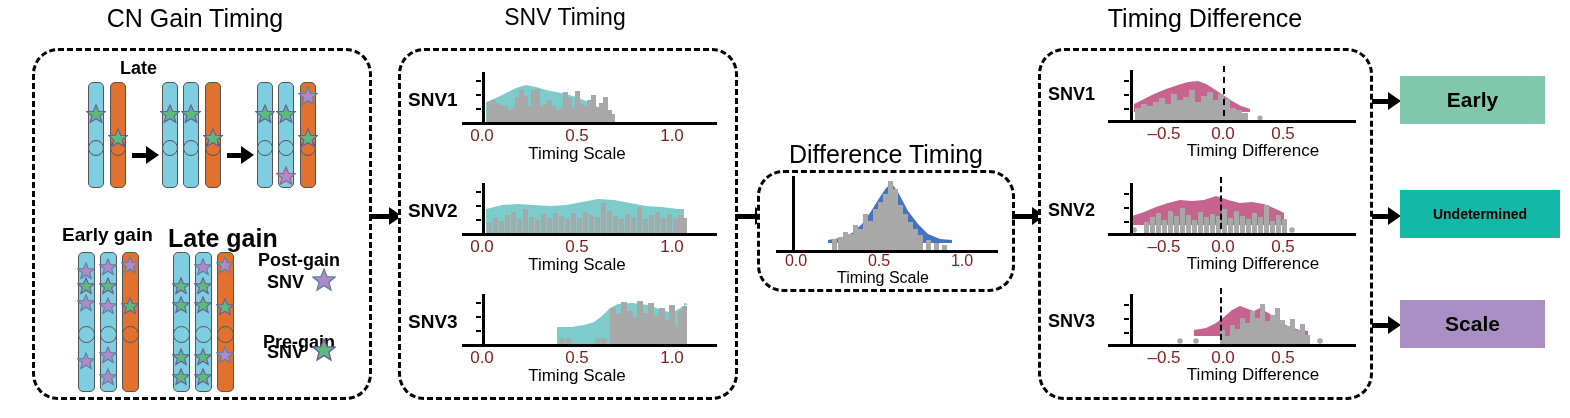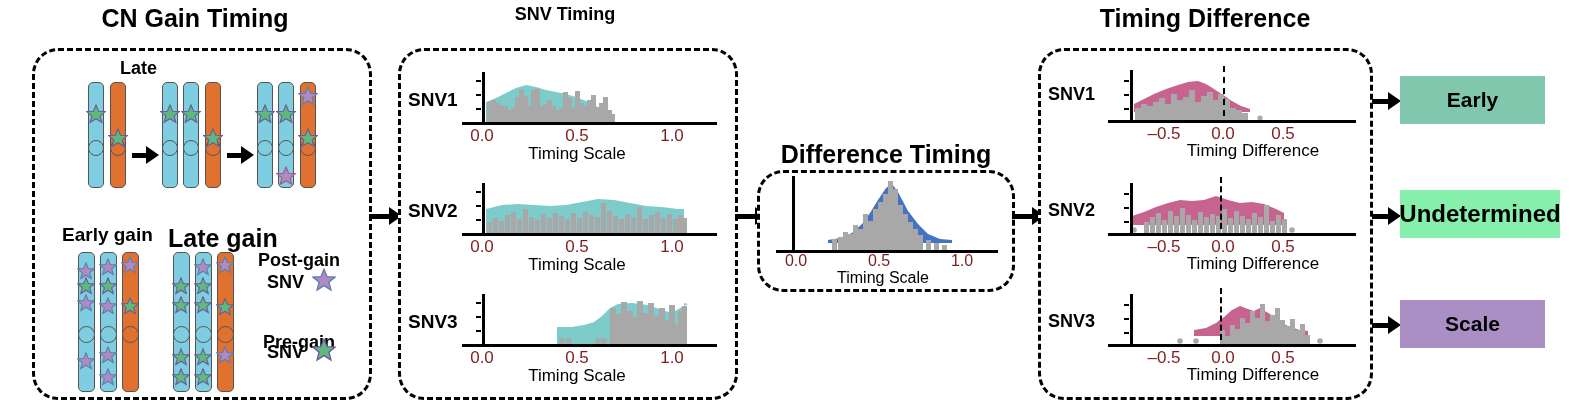--- a/index.html
+++ b/index.html
@@ -1,19 +1,19 @@
 <!DOCTYPE html>
 <html><head>
 <meta charset="utf-8">
 <style>
   html,body{margin:0;padding:0;background:#ffffff;}
   body{width:1570px;height:418px;position:relative;
        font-family:"Liberation Sans", sans-serif;overflow:hidden;}
 
-  .panel-title{position:absolute;font-weight:bold;color:#000;text-align:center;
+  .panel-title{position:absolute;font-weight:normal;color:#000;text-align:center;
                white-space:nowrap;}
 
   .dashbox{position:absolute;border:3px dashed #000;border-radius:26px;
            box-sizing:border-box;background:#fff;}
 
   
   .arrow{position:absolute;width:0;height:0;}
   .arrow .shaft{position:absolute;background:#000;height:5px;top:7px;left:0;}
   .arrow .head{position:absolute;width:0;height:0;top:0;
                border-top:9px solid transparent;border-bottom:9px solid transparent;
@@ -40,21 +40,21 @@
   .zeroline{position:absolute;border-left:2.5px dashed #000;}
 
   .outbox{position:absolute;box-sizing:border-box;display:flex;
           align-items:center;justify-content:center;font-weight:bold;color:#000;}
 </style>
 </head>
 <body>
 
 <div class="panel-title" style="left:20px;top:4px;width:350px;font-size:25px;">CN Gain Timing</div>
 
-<div class="panel-title" style="left:400px;top:4px;width:330px;font-size:18px;">SNV Timing</div>
+<div class="panel-title" style="left:400px;top:4px;width:330px;font-size:23px;">SNV Timing</div>
 
 <div class="panel-title" style="left:752px;top:140px;width:268px;font-size:25px;">Difference Timing</div>
 
 <div class="panel-title" style="left:1030px;top:4px;width:350px;font-size:25px;">Timing Difference</div>
 
 <div class="dashbox" style="left:32px;top:48px;width:340px;height:352px;"></div>
 
 <div class="lbl" style="left:120px;top:58px;font-size:18px;">Late</div>
 
 <div>
@@ -566,18 +566,18 @@
     <div class="head" style="left:16px;"></div>
 </div>
 <div class="arrow" style="left:1372px;top:316px;width:30px;height:18px;">
   <div class="shaft" style="width:18px;"></div>
     <div class="head" style="left:16px;"></div>
 </div>
 
 <div class="outbox" style="left:1400px;top:76px;width:145px;height:48px;background:#80c7ae;font-size:21px;">
   <span>Early</span>
 </div>
-<div class="outbox" style="left:1400px;top:190px;width:160px;height:48px;background:#86efac;font-size:24px;">
+<div class="outbox" style="left:1400px;top:190px;width:160px;height:48px;background:#14b8a6;font-size:14px;">
   <span>Undetermined</span>
 </div>
 <div class="outbox" style="left:1400px;top:300px;width:145px;height:48px;background:#a98fc4;font-size:21px;">
   <span>Scale</span>
 </div>
 
 </body></html>

